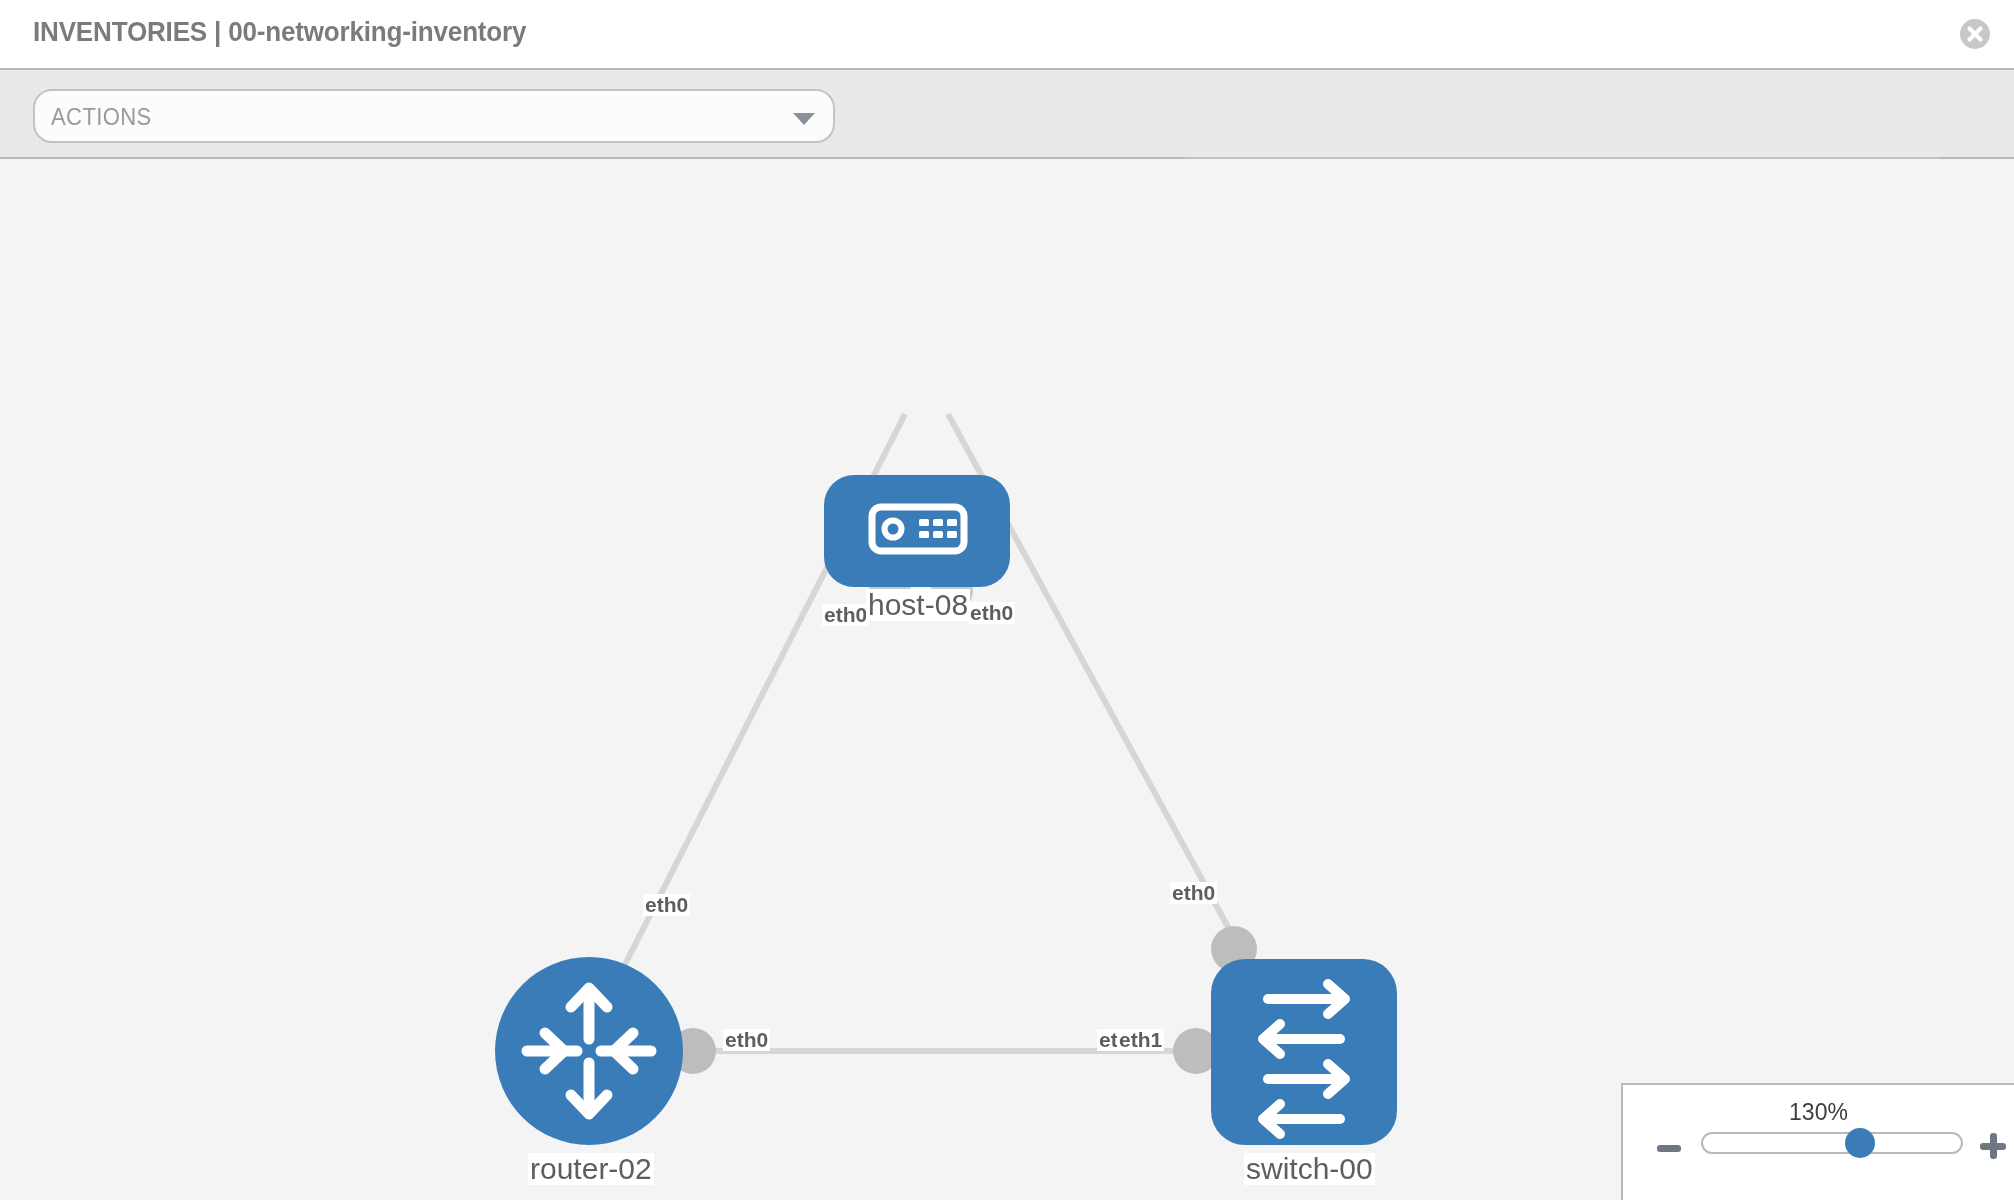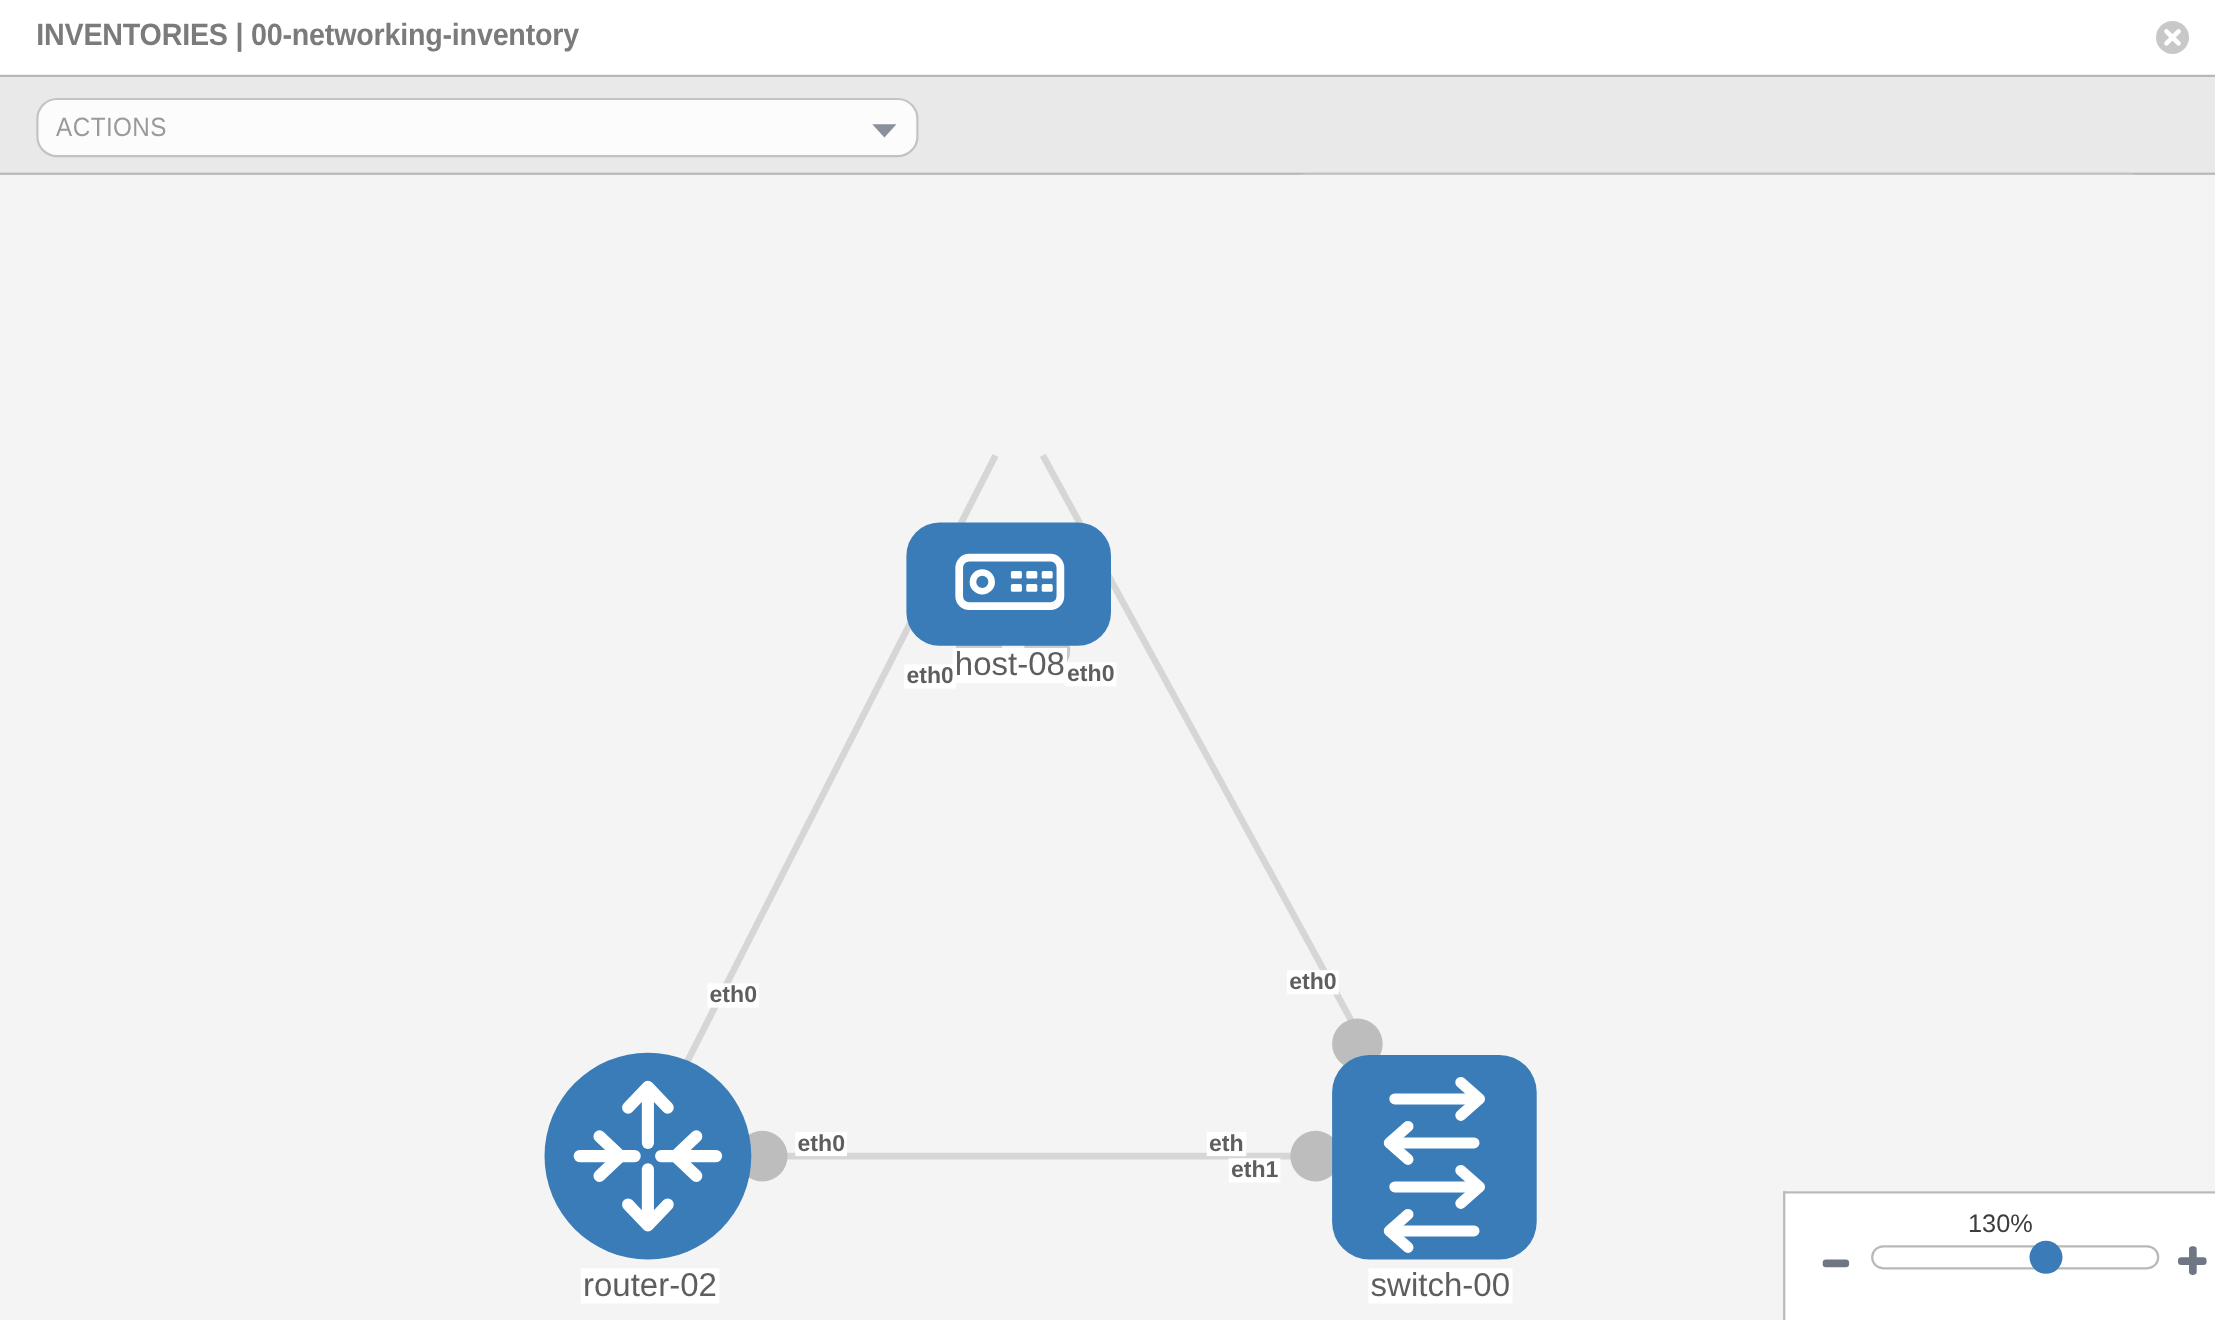--- a/index.html
+++ b/index.html
@@ -352,21 +352,21 @@
     <div class="node-label label-iface" style="left:968px; top:443px;">eth0</div>
 
     <div class="node-label label-iface" style="left:643px; top:735px;">eth0</div>
 
     <div class="node-label label-iface" style="left:1170px; top:723px;">eth0</div>
 
     <div class="node-label label-iface" style="left:723px; top:870px;">eth0</div>
 
     <div class="node-label label-iface" style="left:1097px; top:870px;">eth</div>
 
-    <div class="node-label label-iface" style="left:1117px; top:894px;">eth1</div>
+    <div class="node-label label-iface" style="left:1117px; top:870px;">eth1</div>
 
     <div class="node-label label-node" style="left:528px; top:994px;">router-02</div>
 
     <div class="node-label label-node" style="left:1244px; top:994px;">switch-00</div>
 
     <div class="zoom-panel" style="left:1621px; top:924px;">
       <div class="zoom-value">130%</div>
       <div class="zoom-minus"></div>
       <div class="zoom-track"></div>
       <div class="zoom-handle" style="left: 221.84px;"></div>

